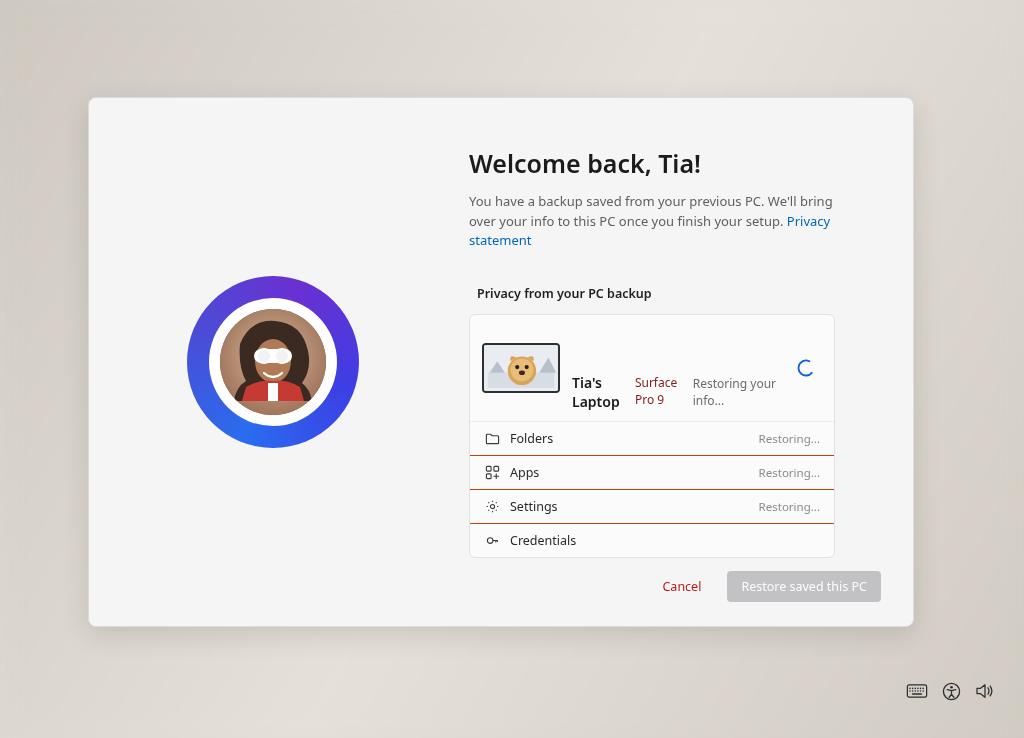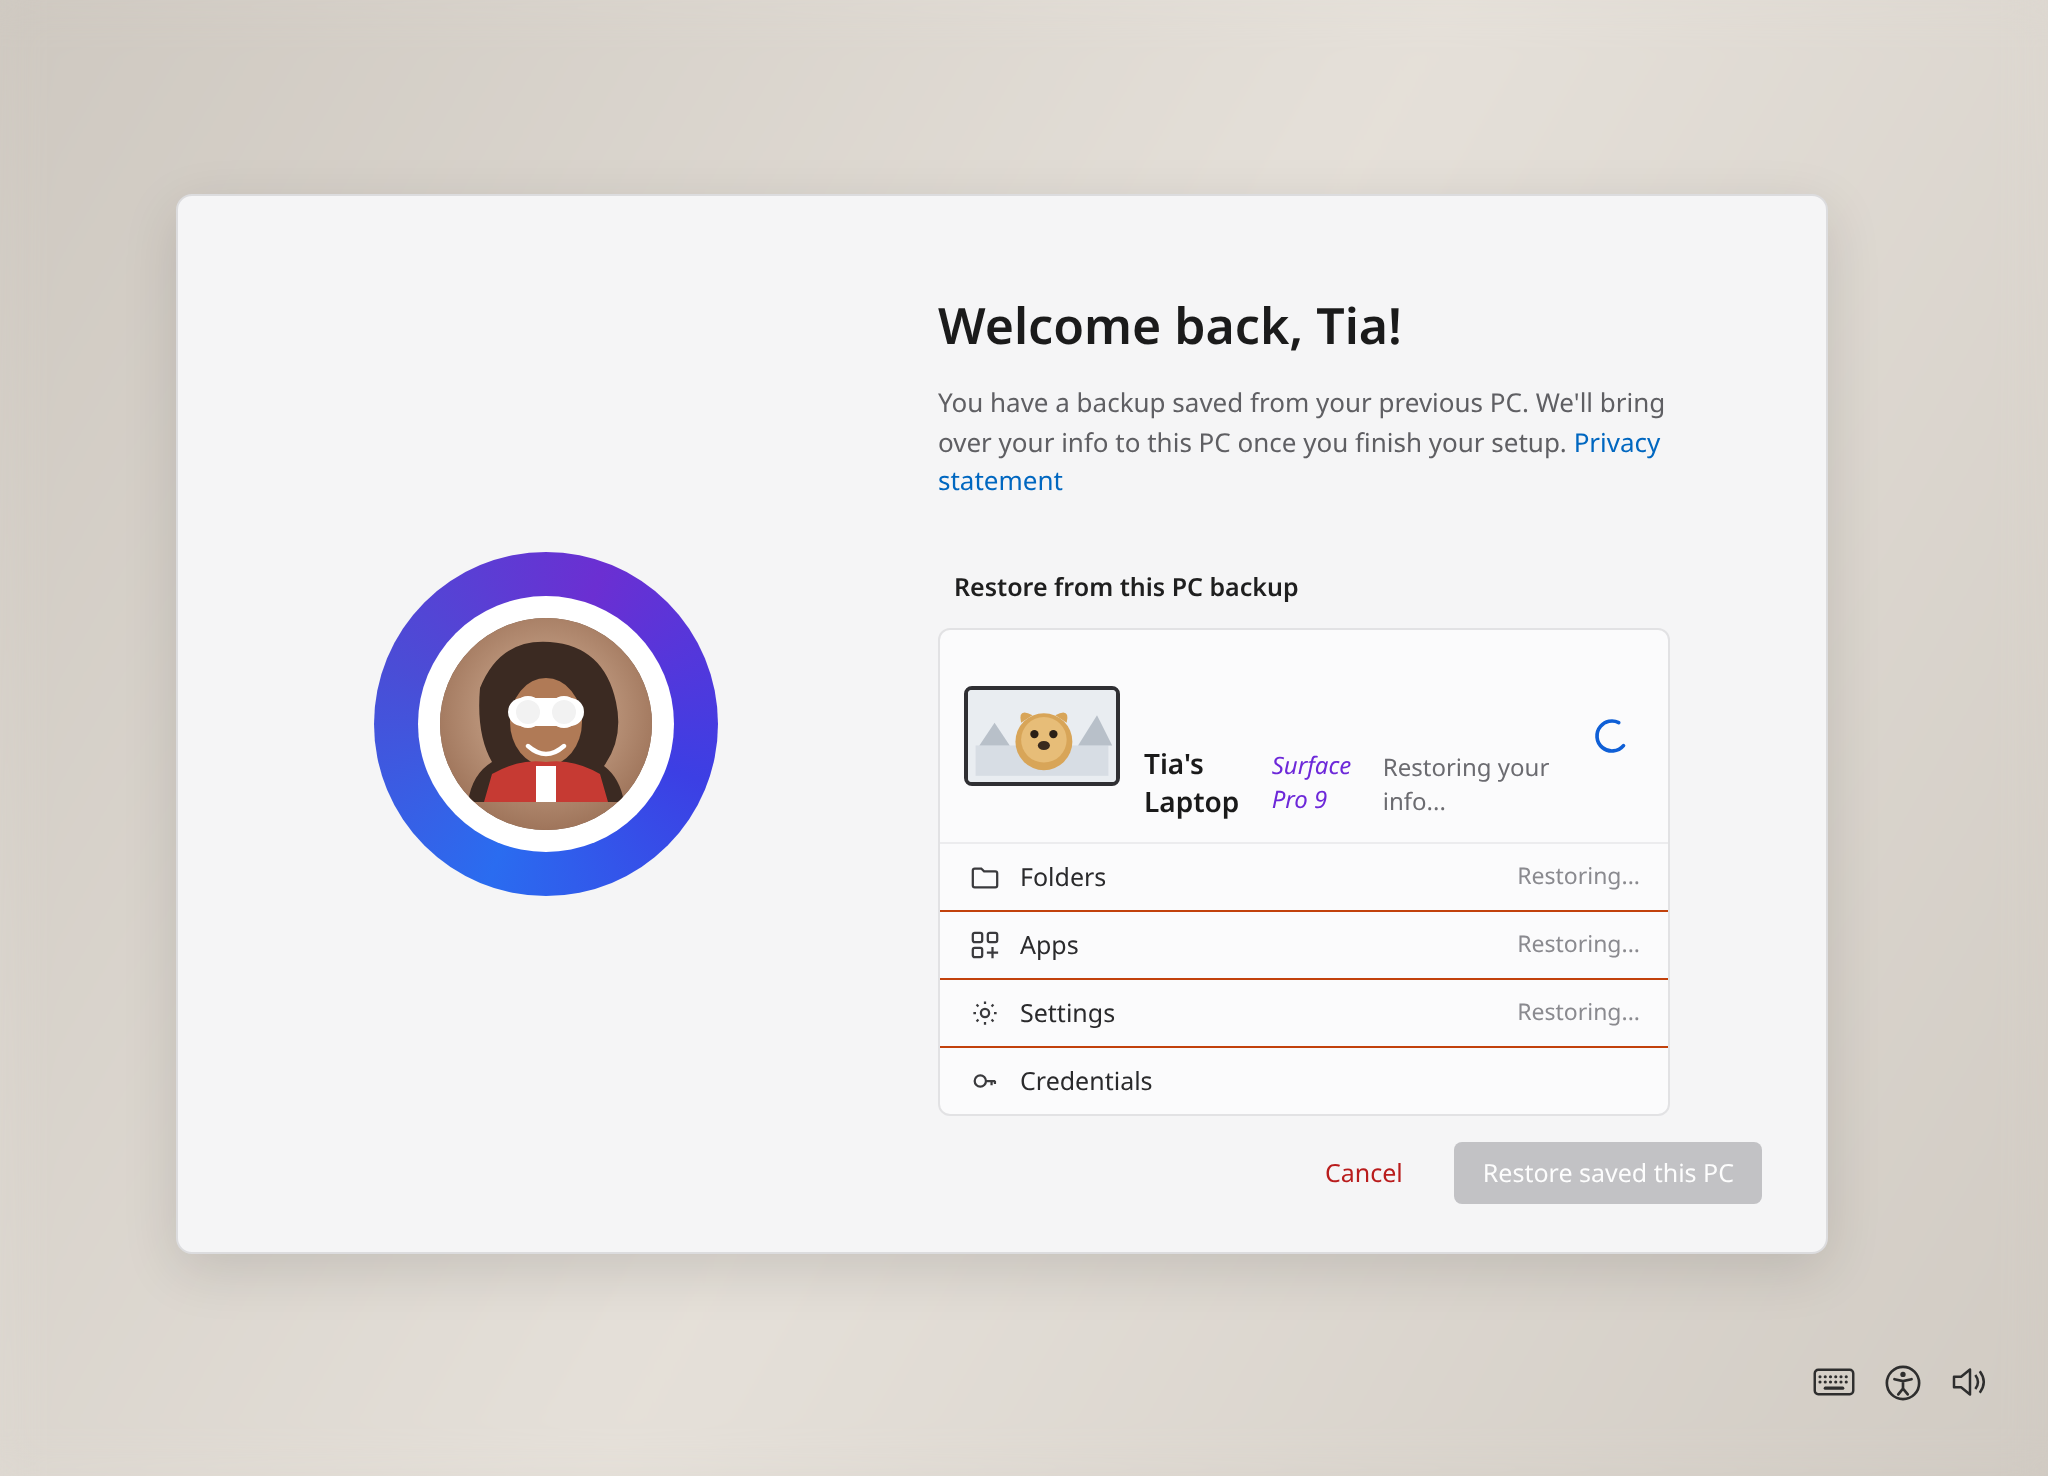--- a/index.html
+++ b/index.html
@@ -126,23 +126,22 @@
       display: flex;
       margin-top: 48px;
     }
     .device-name {
       font-size: 14px;
       font-weight: 600;
       color: #1a1a1a;
     }
     .device-model {
       font-size: 12px;
-      color: #6d28d9;
+      color: #7f1d1d;
       margin-top: 1px;
-      font-style: italic;
     }
     .device-status {
       font-size: 12px;
       color: #6b6b70;
       margin-top: 2px;
     }
     .spinner {
       width: 20px;
       height: 20px;
       margin-right: 6px;
@@ -249,21 +248,21 @@
     </div>
   </div>
 
   <div class="right-pane">
     <div class="content-col">
       <h1 class="title">Welcome back, Tia!</h1>
       <p class="subtitle">
         <span>You have a backup saved from your previous PC. We'll bring over your info to this PC once you finish your setup. </span><a href="#">Privacy statement</a>
       </p>
 
-      <div class="section-label">Restore from this PC backup</div>
+      <div class="section-label">Privacy from your PC backup</div>
 
       <div class="restore-card">
 
         <div class="device-row">
           <div class="device-thumb">
             <svg viewBox="0 0 78 50" width="78" height="50">
               <rect width="78" height="50" fill="#e9edf1"></rect>
               <rect x="4" y="30" width="70" height="16" fill="#d7dde4"></rect>
               <path d="M6 30 L14 18 L22 30 Z" fill="#b8c0c9"></path>
               <path d="M58 30 L68 14 L76 30 Z" fill="#b8c0c9"></path>

